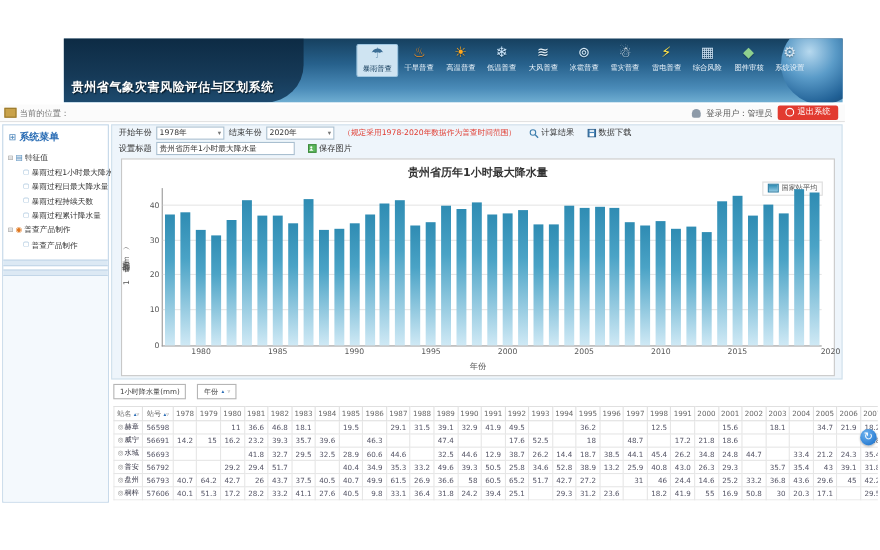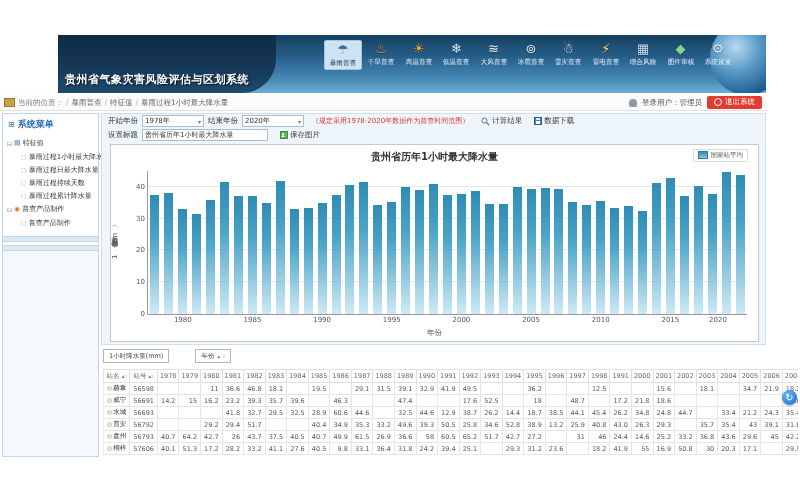--- a/index.html
+++ b/index.html
@@ -63,34 +63,34 @@
   .qselect{width:56px;height:10px;background:#fff;border:1px solid #a9bfd0;font-size:7px;color:#333;
           display:flex;align-items:center;justify-content:space-between;padding:0 2px;cursor:pointer;}
   .qselect .arrow{color:#777;font-size:6px;}
   .qnote{color:#e03a2f;font-size:7px;white-space:nowrap;margin-left:4px;}
   .qbtn{display:flex;align-items:center;gap:2px;color:#333;font-size:7.5px;cursor:pointer;margin-left:8px;white-space:nowrap;}
   .qinput{width:120px;height:10px;background:#fff;border:1px solid #a9bfd0;font-size:7px;color:#333;
           padding:0 2px;font-family:inherit;box-sizing:content-box;}
   .chart-box{position:absolute;left:8px;top:30px;width:649px;height:198px;background:#fff;
           border:1px solid #c8c8c8;box-sizing:border-box;}
   .chart-title{position:absolute;top:5px;width:100%;text-align:center;font-size:10px;font-weight:bold;color:#333;}
-  .legend{position:absolute;right:10px;top:4px;border:1px solid #ddd;background:#fdfdfd;
+  .legend{position:absolute;right:10px;top:20px;border:1px solid #ddd;background:#fdfdfd;
           display:flex;align-items:flex-start;gap:3px;padding:1px 4px;font-size:6.5px;color:#555;}
   .legend-swatch{width:8px;height:6px;background:linear-gradient(180deg,#2f8cb3,#8ec8e2);border:1px solid #2a7da3;}
   .plot{position:absolute;left:36px;top:26px;width:599px;height:143px;border-left:1px solid #999;border-bottom:1px solid #999;}
   .gridline{position:absolute;left:0;width:100%;height:1px;background:#e6e6e6;}
   .ytick{position:absolute;right:100%;margin-right:3px;font-size:7px;color:#555;transform:translateY(4px);}
   .bar{position:absolute;bottom:0;width:9px;background:linear-gradient(180deg,#2f8cb3 0%,#4aa3c6 35%,#cfe9f5 100%);}
   .xtick{position:absolute;top:100%;margin-top:2px;width:30px;text-align:center;font-size:7px;color:#555;}
   .ylabel{position:absolute;left:-1px;top:40px;width:12px;font-size:7px;color:#555;
           writing-mode:vertical-rl;transform:rotate(180deg);text-align:center;height:120px;letter-spacing:1px;}
   .xlabel{position:absolute;bottom:3px;width:100%;text-align:center;font-size:7.5px;color:#555;}
 
   
-  .tbl-controls{position:absolute;left:103px;top:349px;display:flex;gap:26px;}
+  .tbl-controls{position:absolute;left:103px;top:349px;display:flex;gap:10px;}
   .filter-box{height:12px;background:#fff;border:1px solid #b5b5b5;font-size:6.5px;color:#444;
           display:flex;align-items:center;padding:0 5px;gap:3px;cursor:pointer;}
   .sort-asc{color:#2b6db5;font-size:5px;}
   .sort-desc{color:#999;font-size:5px;}
   .tbl-wrap{position:absolute;left:103px;top:369px;width:695px;height:86px;overflow:hidden;background:#fff;}
   table.data{border-collapse:collapse;table-layout:fixed;font-size:6.5px;color:#556;}
   table.data th{border:1px solid #e0e0e0;background:#fff;color:#666;font-weight:normal;height:12px;
           padding:0 2px;white-space:nowrap;}
   table.data td{border:1px solid #e6e6e6;height:11px;padding:0 3px;white-space:nowrap;text-align:right;}
   td.station{text-align:left;color:#334;}
@@ -156,21 +156,20 @@
         <div class="tb-item">
           <span class="tb-glyph" style="color: rgb(217, 231, 242);">⚙</span>
           <span class="tb-label">系统设置</span>
         </div>
       </div>
   </div>
 
   <div class="crumbbar">
     <span class="crumb-icon"></span>
     <span>当前的位置：</span>
-    <span id="crumbs"><span class="crumb-sep">/</span><span class="crumb">暴雨普查</span><span class="crumb-sep">/</span><span class="crumb">特征值</span><span class="crumb-sep">/</span><span class="crumb">暴雨过程1小时最大降水量</span></span>
     <span class="user-area">
       <span class="user-icon"></span>
       <span class="login-text">登录用户：管理员</span>
       <span class="logout-btn">
         <span class="power-dot"></span>
         <span>退出系统</span>
       </span>
     </span>
   </div>
 
@@ -319,21 +318,21 @@
           <div class="bar" style="left: 573.605px; height: 141.729px;"></div>
           <div class="bar" style="left: 587.535px; height: 139.187px;"></div>
           <div class="xtick" style="left: 19.8256px;">1980</div>
           <div class="xtick" style="left: 89.4767px;">1985</div>
           <div class="xtick" style="left: 159.128px;">1990</div>
           <div class="xtick" style="left: 228.779px;">1995</div>
           <div class="xtick" style="left: 298.43px;">2000</div>
           <div class="xtick" style="left: 368.081px;">2005</div>
           <div class="xtick" style="left: 437.733px;">2010</div>
           <div class="xtick" style="left: 507.384px;">2015</div>
-          <div class="xtick" style="left: 555px;">2020</div>
+          <div class="xtick" style="left: 592px;">2020</div>
         </div>
       <div class="xlabel">年份</div>
     </div>
   </div>
 
   <div class="tbl-controls">
     <span class="filter-box">
       <span>1小时降水量(mm)</span>
     </span>
     <span class="filter-box">

